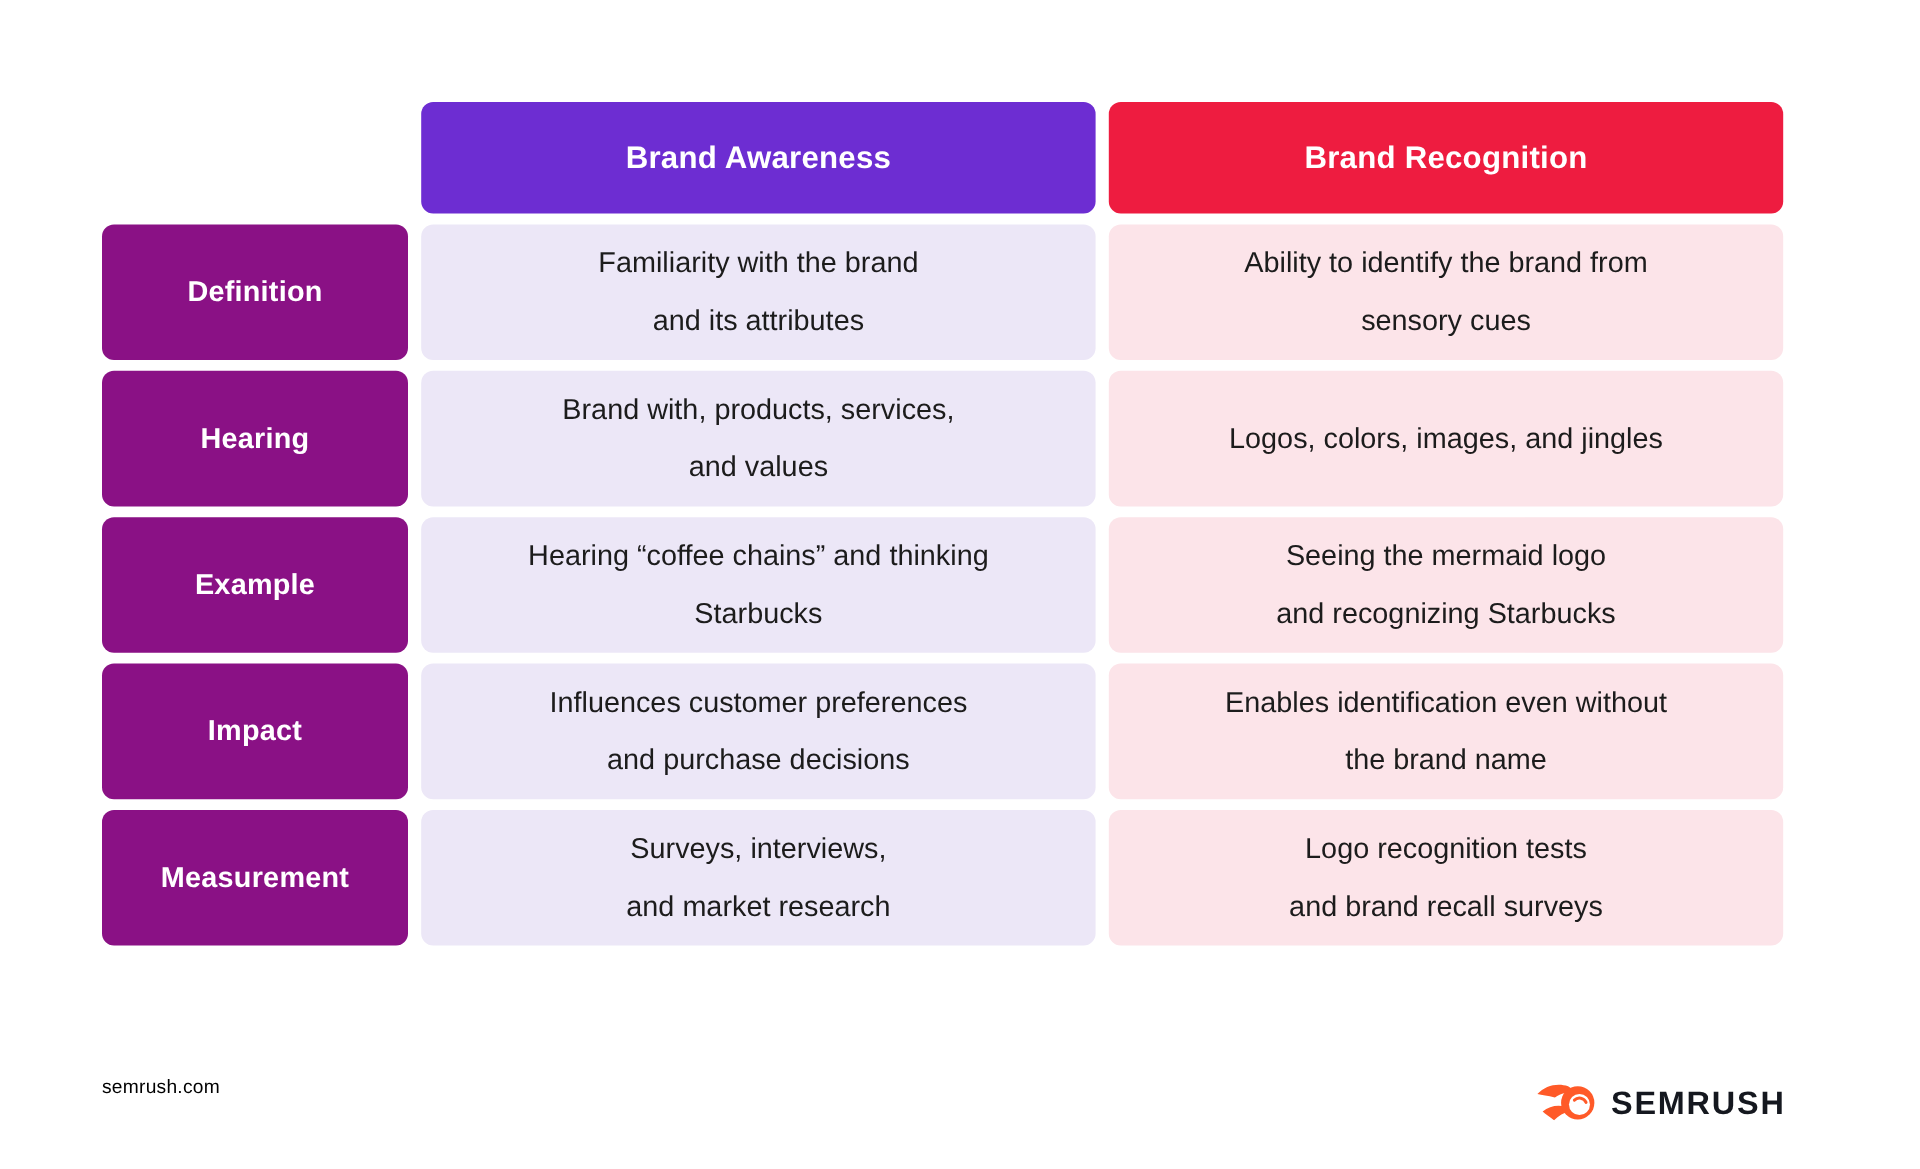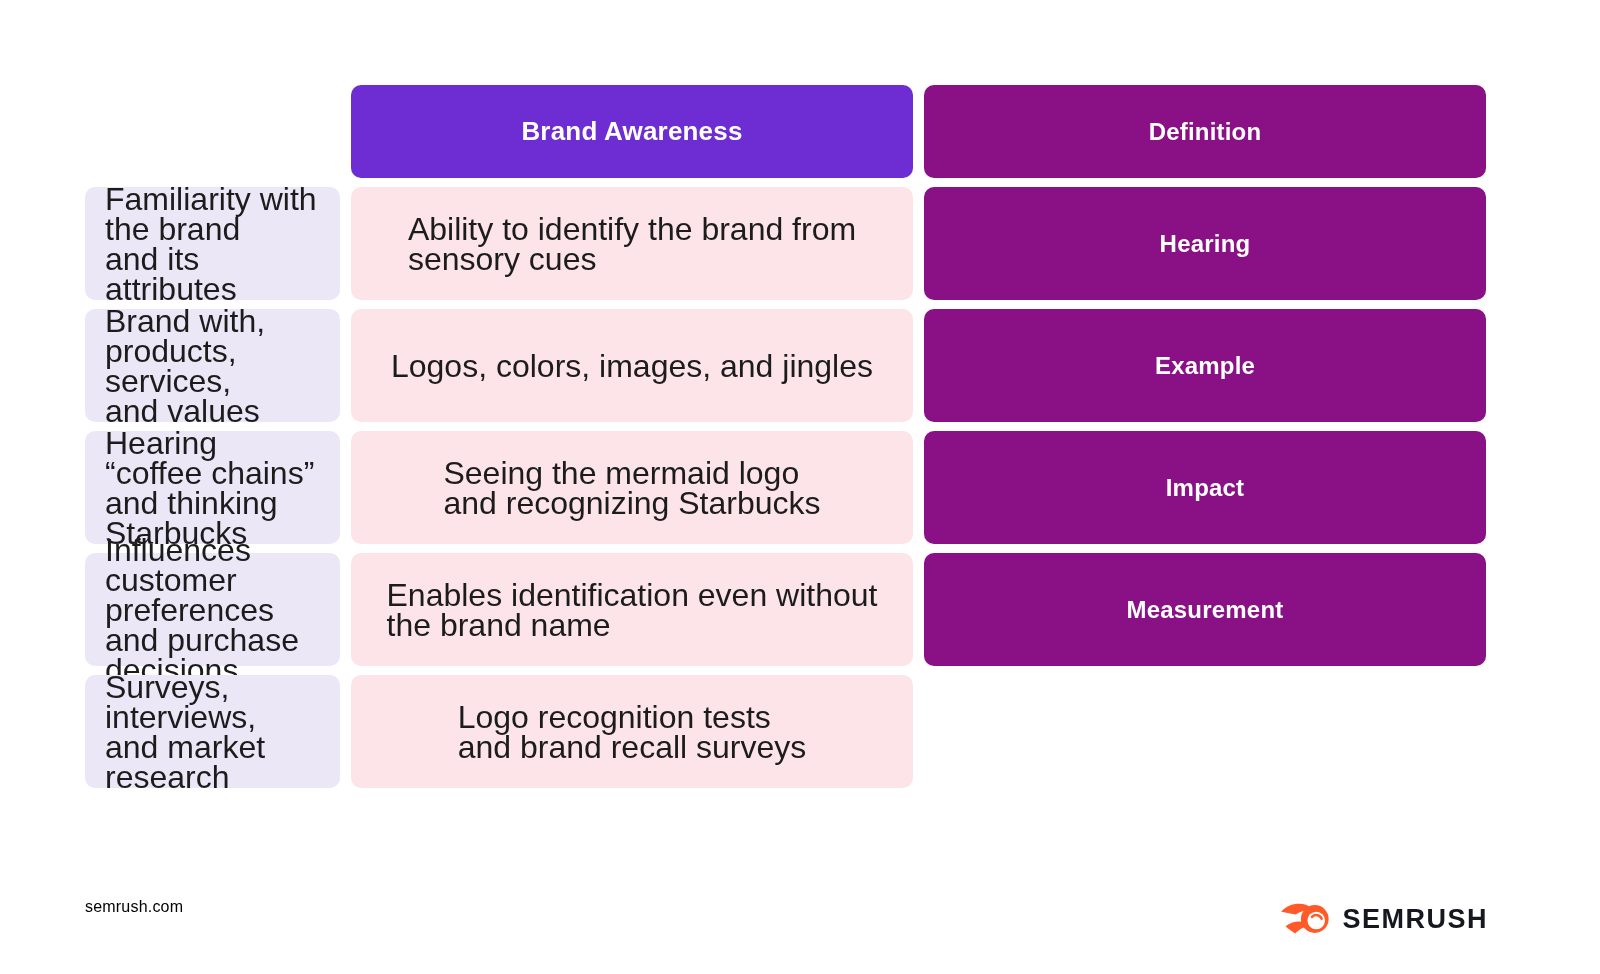--- a/index.html
+++ b/index.html
@@ -24,21 +24,21 @@
   }
   .hdr.purple{background:var(--purple);}
   .hdr.red{background:var(--red);}
   .rowlabel{
     background:var(--magenta);border-radius:10px;
     display:flex;align-items:center;justify-content:center;
     color:#ffffff;font-size:24px;font-weight:600;letter-spacing:0.2px;
   }
   .cell{
     border-radius:10px;display:flex;align-items:center;justify-content:center;
-    color:var(--ink);font-size:32px;line-height:30px;
+    text-align:center;color:var(--ink);font-size:24px;line-height:48px;
     white-space:pre-line;padding:0 20px;
   }
   .cell.lav{background:var(--lavender);}
   .cell.pink{background:var(--pink);}
   .spacer{background:transparent;}
 
   .site{
     position:absolute;left:85px;top:898px;
     font-size:16px;color:#000000;letter-spacing:0.2px;
   }
@@ -52,20 +52,21 @@
   }
 </style>
 </head>
 <body>
 
 <div class="canvas">
 
   <div class="grid">
     <div class="spacer"></div>
     <div class="hdr purple">Brand Awareness</div>
+    <div class="hdr red">Brand Recognition</div>
 
     <div class="rowlabel">Definition</div>
     <div class="cell lav">Familiarity with the brand
 and its attributes</div>
     <div class="cell pink">Ability to identify the brand from
 sensory cues</div>
 
     <div class="rowlabel">Hearing</div>
     <div class="cell lav">Brand with, products, services,
 and values</div>

